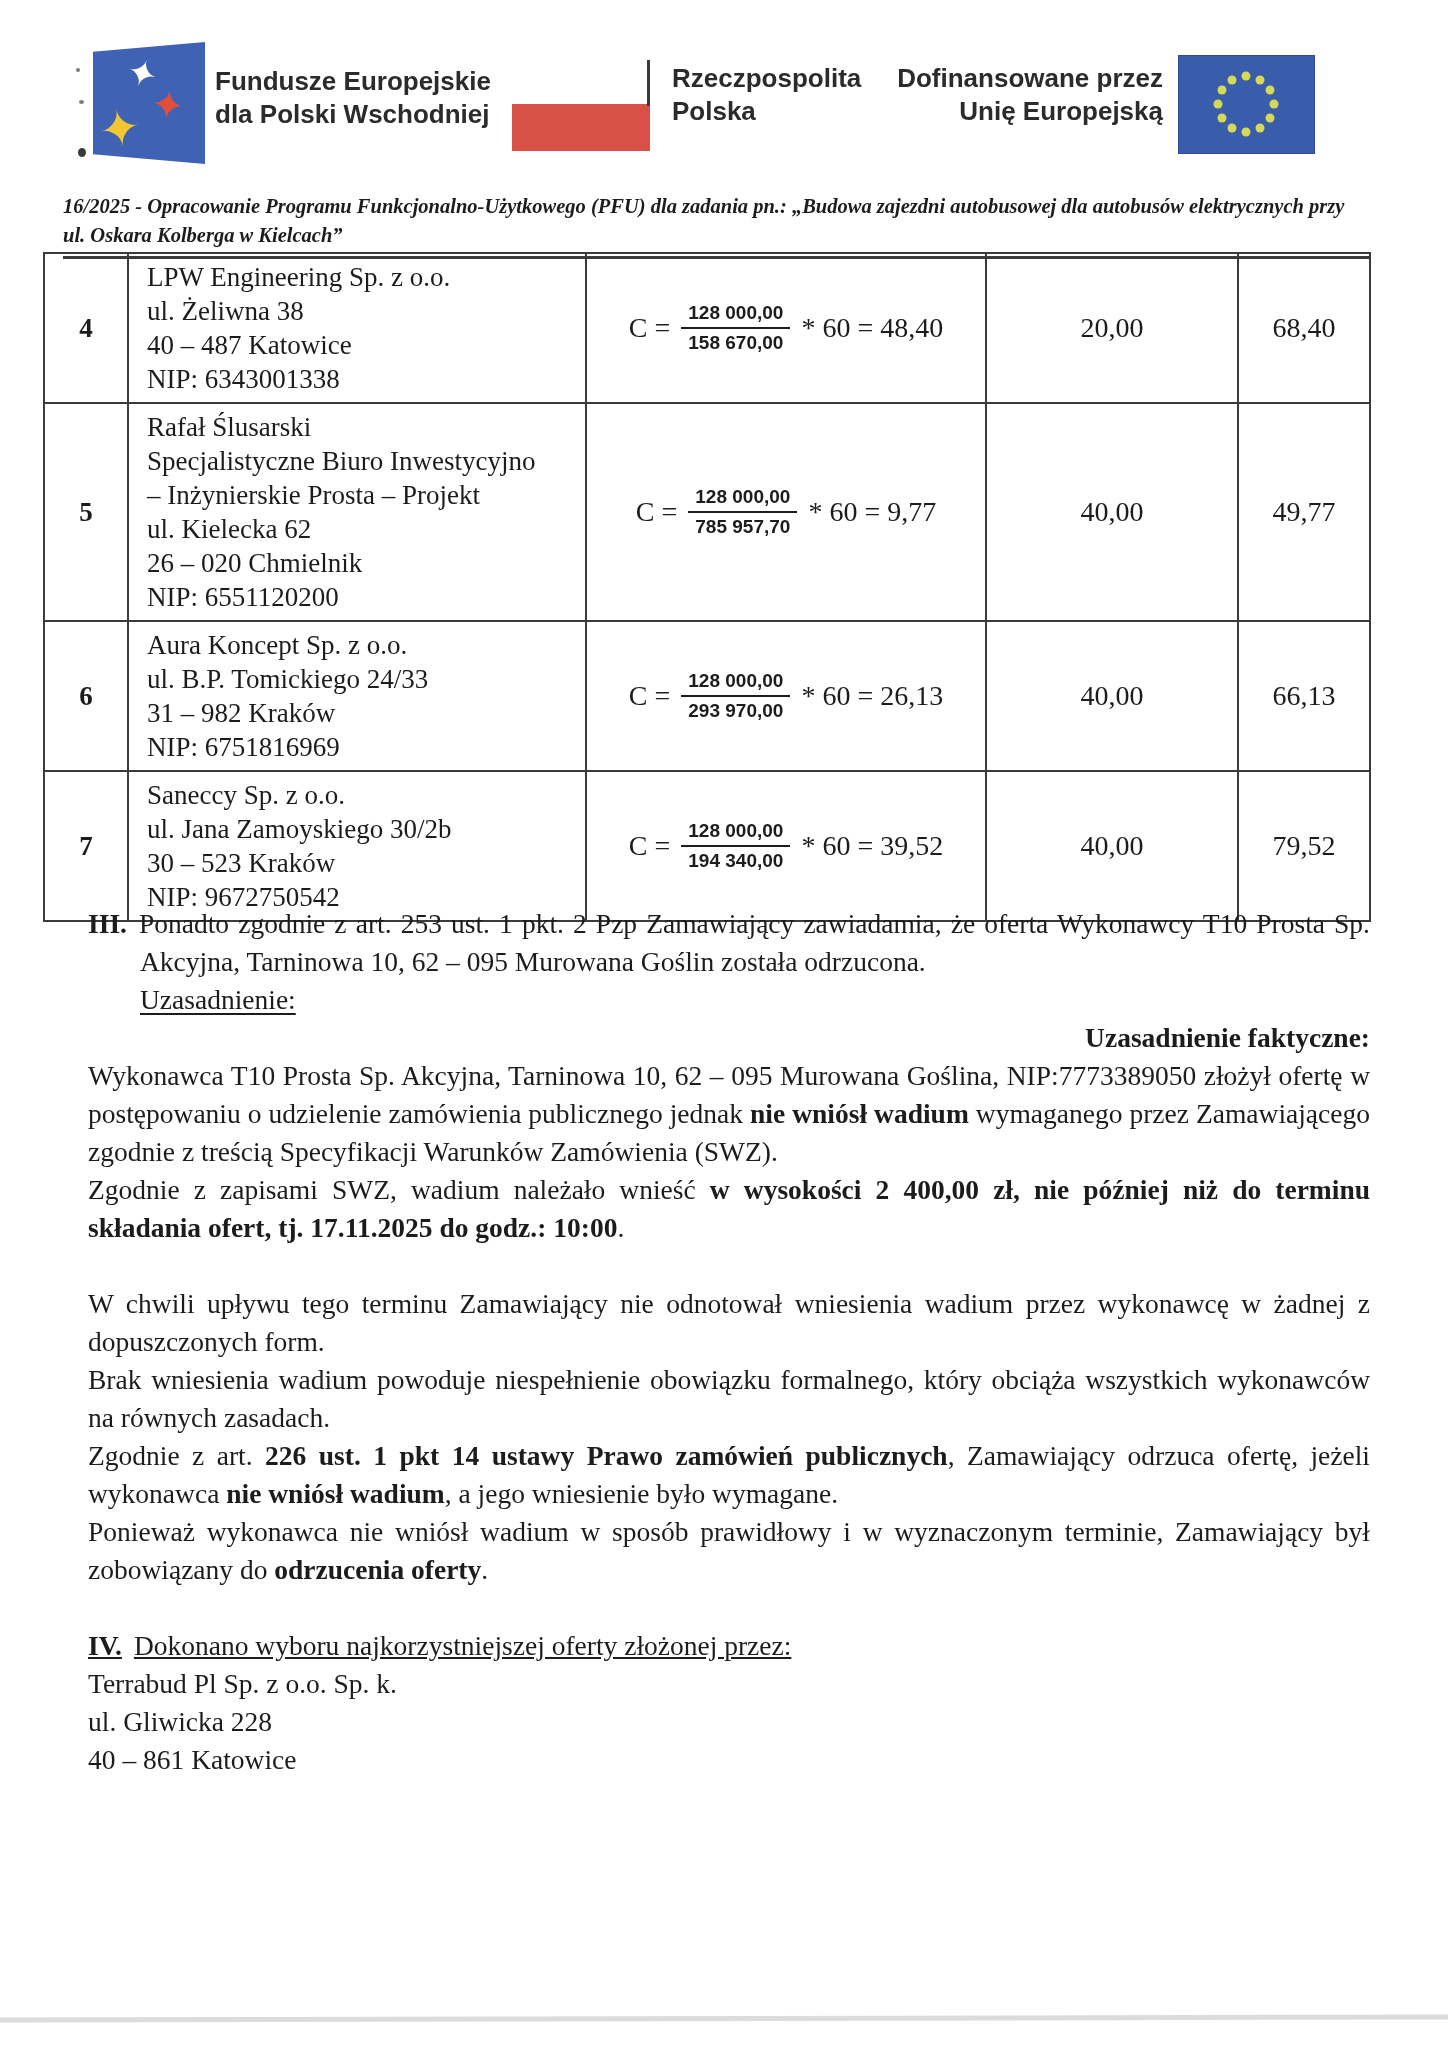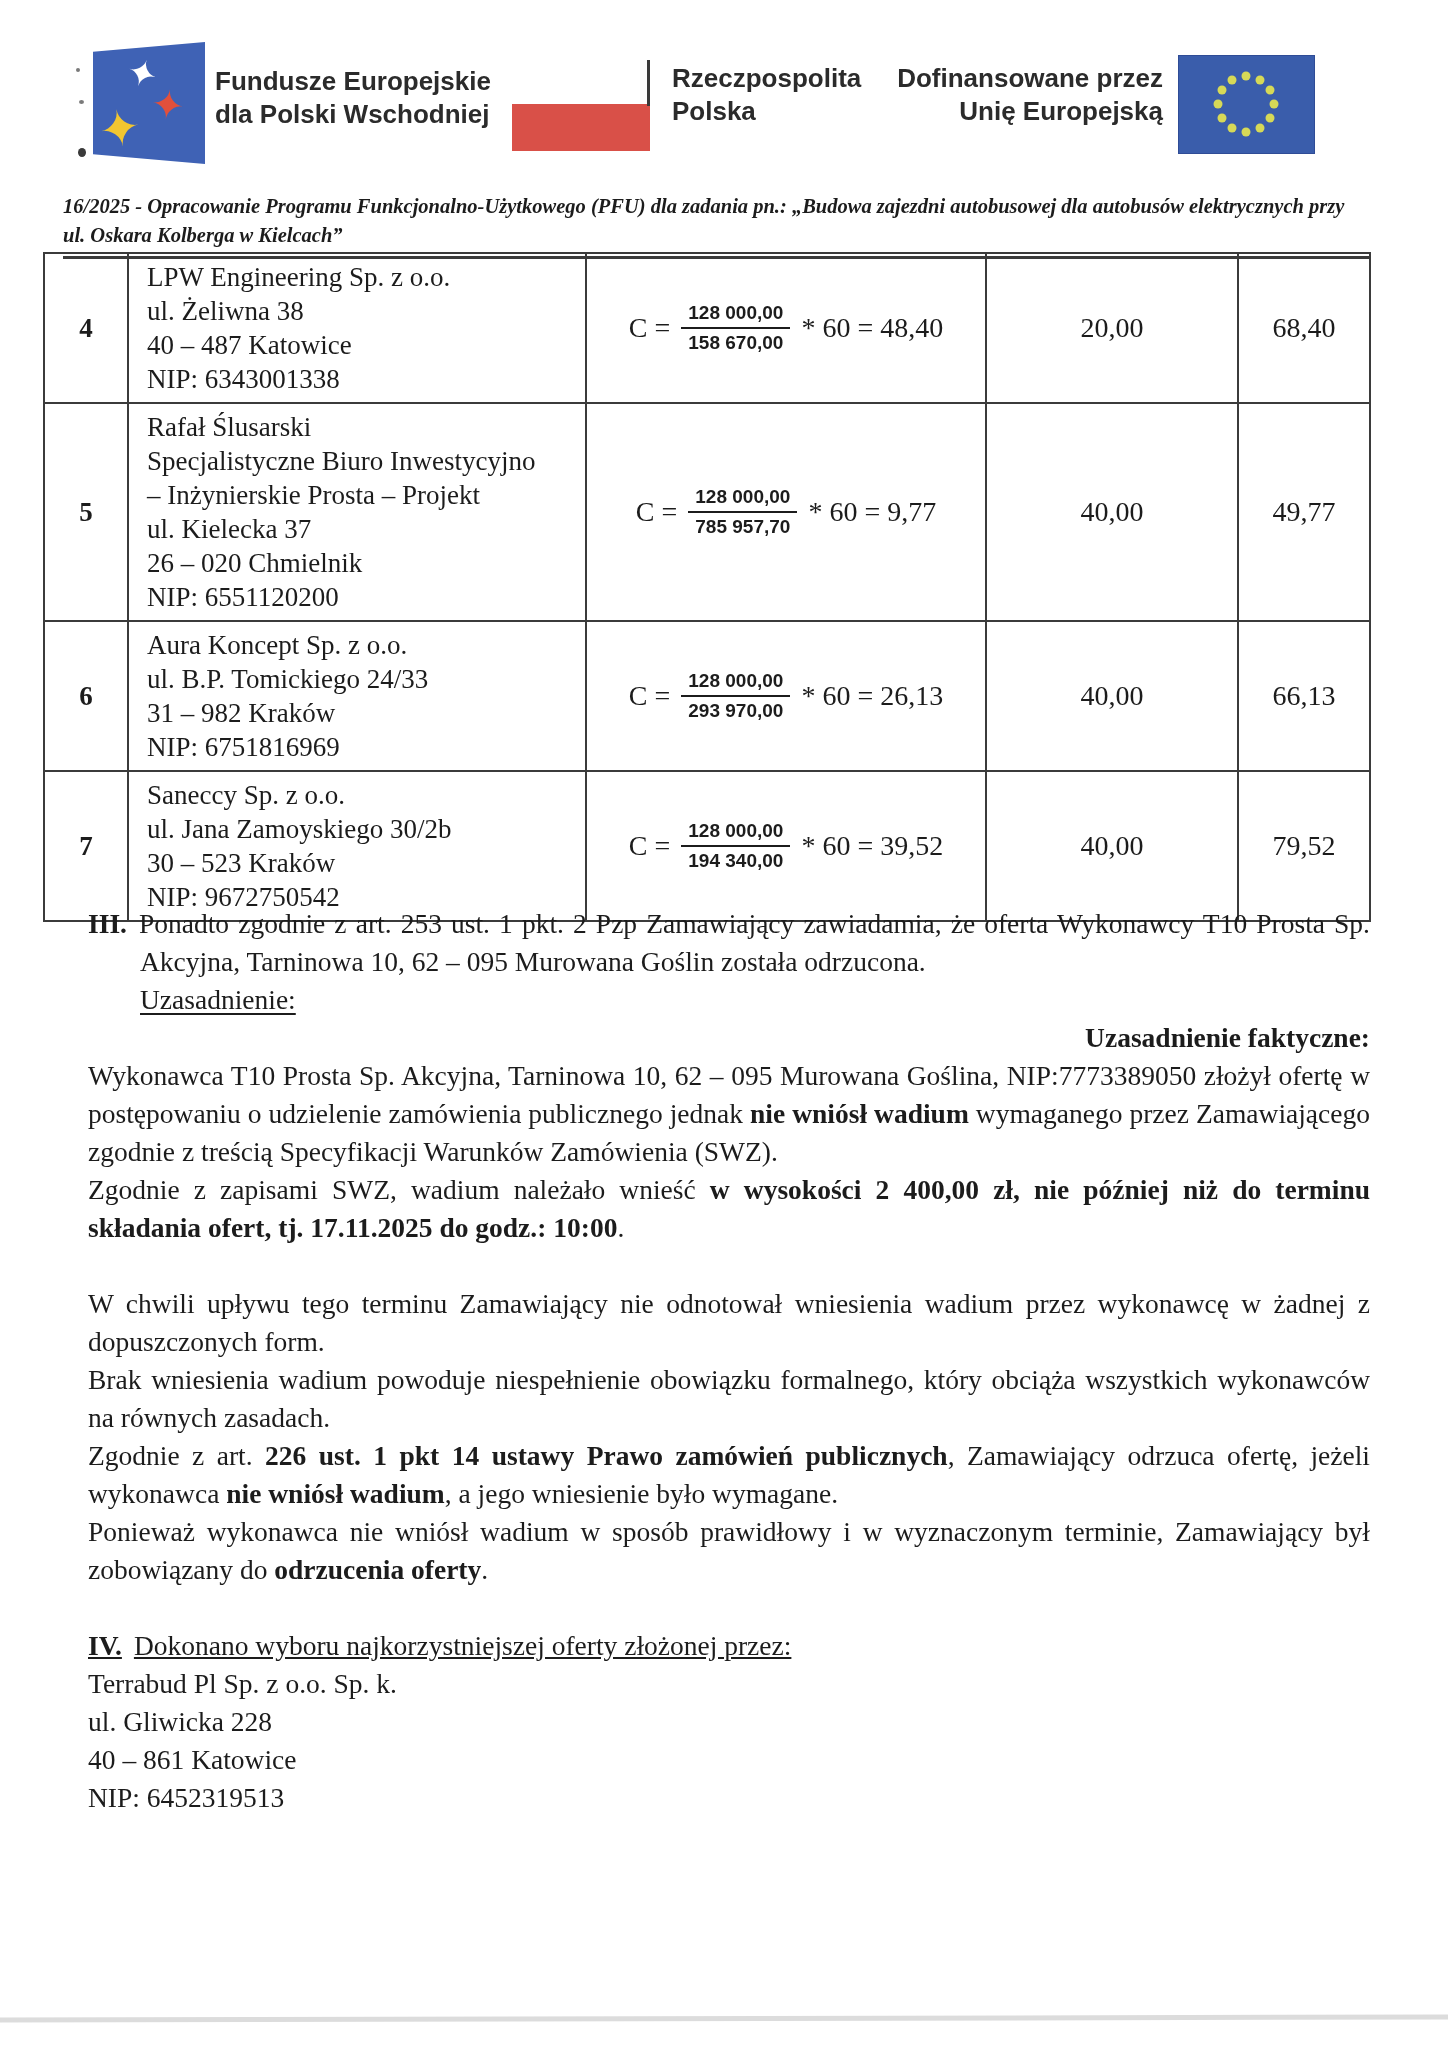--- a/index.html
+++ b/index.html
@@ -152,21 +152,21 @@
       </td>
       <td class="score">20,00</td>
       <td class="total">68,40</td>
     </tr>
     <tr style="height:205px;">
       <td class="no">5</td>
       <td class="company">
           <div>Rafał Ślusarski</div>
           <div>Specjalistyczne Biuro Inwestycyjno</div>
           <div>–  Inżynierskie Prosta – Projekt</div>
-          <div>ul. Kielecka 37</div>
+          <div>ul. Kielecka 62</div>
           <div>26 – 020 Chmielnik</div>
           <div>NIP: 6551120200</div>
         </td>
       <td class="formula">
         <span class="formula-line">
           <span>C =</span>
           <span class="frac">
             <span class="num" style="display:block;">128 000,00</span>
             <span class="den" style="display:block;">785 957,70</span>
           </span>
@@ -243,18 +243,17 @@
 
   <div class="spacer"></div>
 
   <div class="iv-line" style="text-align:left;text-decoration:underline;">
     <b>IV.</b><span>Dokonano wyboru najkorzystniejszej oferty złożonej przez:</span>
   </div>
   <div class="winner">
       <div>Terrabud Pl Sp. z o.o. Sp. k.</div>
       <div>ul. Gliwicka 228</div>
       <div>40 – 861 Katowice</div>
-      <div>NIP: 6452319513</div>
     </div>
 
 </div>
 
 <div class="scanline"></div>
 
 </body></html>

